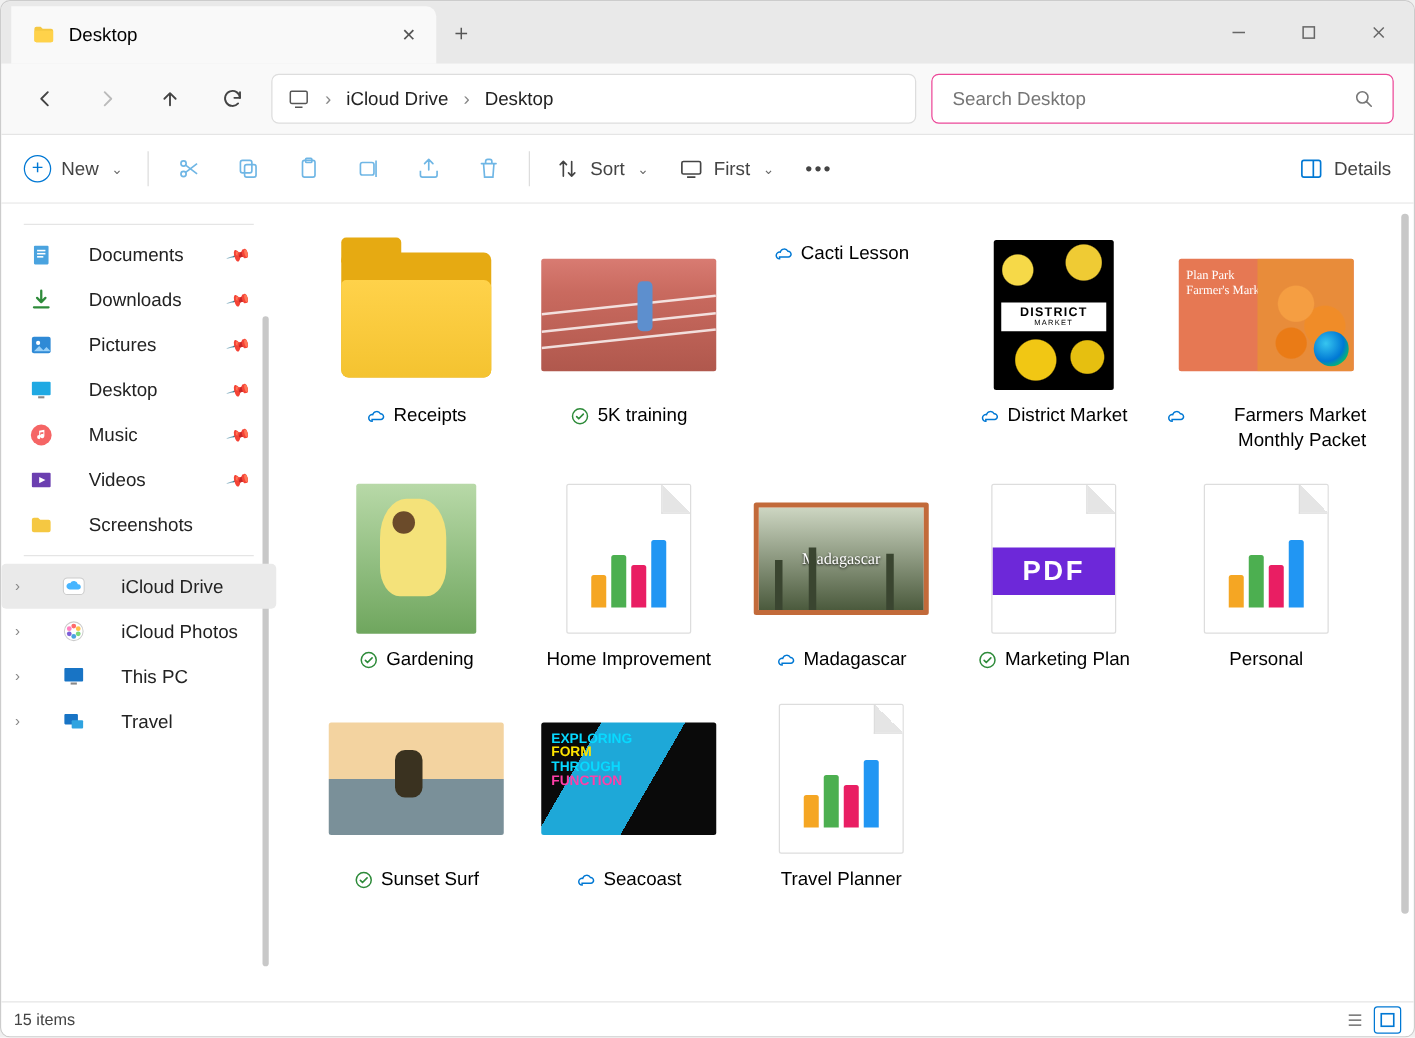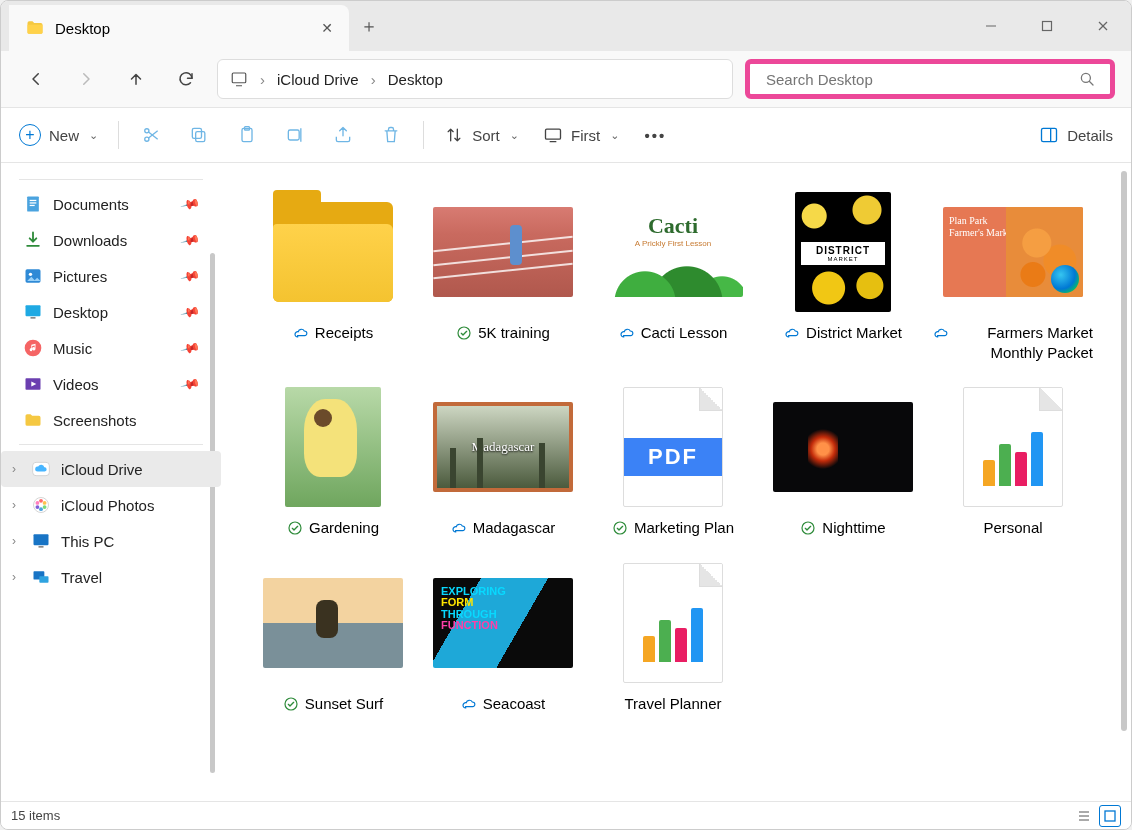--- a/index.html
+++ b/index.html
@@ -93,21 +93,21 @@
     align-items: center;
     padding: 0 12px;
     gap: 6px;
     font-size: 15px;
   }
   .addr-sep { color: #888; margin: 0 6px; }
   .addr-seg { color: #222; cursor: pointer; }
   .search-bar {
     width: 370px;
     height: 40px;
-    border: 5px solid #ec4899;
+    border: 1px solid #ec4899;
     border-radius: 6px;
     background: #fff;
     display: flex;
     align-items: center;
     padding: 0 14px;
     color: #777;
     font-size: 15px;
   }
   .search-bar input {
     flex: 1;
@@ -176,21 +176,21 @@
     top: 90px;
     width: 5px;
     height: 520px;
     background: #c8c8c8;
     border-radius: 3px;
   }
   .side-sep { height: 1px; background: #e5e5e5; margin: 6px 18px; }
   .side-item {
     display: flex;
     align-items: center;
-    gap: 10px;
+    gap: 28px;
     padding: 8px 12px 8px 22px;
     font-size: 15px;
     color: #222;
     border-radius: 4px;
     cursor: pointer;
     position: relative;
   }
   .side-item.withchev { padding-left: 6px; }
   .side-item.selected { background: #eaeaea; }
   .side-item .pin {
@@ -258,21 +258,21 @@
     width: 22px; height: 22px;
     background: linear-gradient(225deg, #fff 50%, #e5e5e5 50%);
     border-left: 1px solid #ddd;
     border-bottom: 1px solid #ddd;
   }
   .bars-mini { display: flex; align-items: flex-end; gap: 4px; height: 58px; margin-top: 20px; }
   .bars-mini .b { width: 12px; border-radius: 2px 2px 0 0; }
   .pdf-band {
     position: absolute;
     left: 0; right: 0; top: 50px;
-    background: #3b82f6;
+    background: #6d28d9;
     color: #fff;
     font-weight: 700;
     font-size: 22px;
     text-align: center;
     padding: 6px 0;
     letter-spacing: 2px;
   }
   .folder-big {
     width: 120px; height: 100px;
     position: relative;
@@ -656,27 +656,20 @@
           <div class="label">
             <svg class="status-ico status-check" viewBox="0 0 24 24">
                 <circle cx="12" cy="12" r="9" fill="none" stroke="#2e8b3a" stroke-width="1.8"></circle>
                 <path d="M8 12.5l2.5 2.5L16 9.5" fill="none" stroke="#2e8b3a" stroke-width="2" stroke-linecap="round" stroke-linejoin="round"></path>
               </svg>
             <span class="label-text">5K training</span>
           </div>
         </div>
 
         <div class="cell">
-          <div class="thumb-slot">
-              <div class="thumb" style="background:#fff">
-            <div style="position:absolute;top:6px;left:0;right:0;text-align:center;font-family:Georgia,serif;font-weight:700;color:#2e6b2e;font-size:22px">Cacti</div>
-            <div style="position:absolute;top:32px;left:0;right:0;text-align:center;color:#c77b33;font-size:8px">A Prickly First Lesson</div>
-            <div style="position:absolute;inset:0;top:42px;background:radial-gradient(circle at 30% 110%,#3fae3f 0 30px,transparent 31px),radial-gradient(circle at 60% 110%,#2e8b2e 0 35px,transparent 36px),radial-gradient(circle at 85% 110%,#46b846 0 25px,transparent 26px)"></div>
-          </div>
-            </div>
           <div class="label">
             <svg class="status-ico status-cloud" viewBox="0 0 24 24">
                 <path d="M7 18a4 4 0 1 1 .8-7.92A5 5 0 0 1 17 9a3.5 3.5 0 1 1 .5 7H7z" fill="none" stroke="#0078d4" stroke-width="1.8"></path>
               </svg>
             <span class="label-text">Cacti Lesson</span>
           </div>
         </div>
 
         <div class="cell">
           <div class="thumb-slot">
@@ -721,20 +714,35 @@
             </div>
           <div class="label">
             <svg class="status-ico status-check" viewBox="0 0 24 24">
                 <circle cx="12" cy="12" r="9" fill="none" stroke="#2e8b3a" stroke-width="1.8"></circle>
                 <path d="M8 12.5l2.5 2.5L16 9.5" fill="none" stroke="#2e8b3a" stroke-width="2" stroke-linecap="round" stroke-linejoin="round"></path>
               </svg>
             <span class="label-text">Gardening</span>
           </div>
         </div>
 
+        <div class="cell">
+          <div class="thumb-slot">
+              <div class="thumb doc">
+            <div class="bars-mini">
+                  <div class="b" style="height:26px;background:#f5a623"></div>
+                  <div class="b" style="height:42px;background:#4caf50"></div>
+                  <div class="b" style="height:34px;background:#e91e63"></div>
+                  <div class="b" style="height:54px;background:#2196f3"></div>
+                </div>
+          </div>
+            </div>
+          <div class="label center">
+              <span class="label-text">Home Improvement</span>
+            </div>
+        </div>
 
         <div class="cell">
           <div class="thumb-slot">
               <div class="thumb" style="background:linear-gradient(#cdd6c2,#4b5a3d);border:4px solid #c26a3a">
             <div style="position:absolute;inset:0;display:flex;align-items:center;justify-content:center;color:#fff;font-family:Georgia,serif;font-size:13px;text-shadow:0 1px 2px #000">Madagascar</div>
             <div style="position:absolute;left:10%;bottom:0;width:6px;height:40px;background:#3a4530"></div>
             <div style="position:absolute;left:30%;bottom:0;width:6px;height:50px;background:#3a4530"></div>
             <div style="position:absolute;right:18%;bottom:0;width:6px;height:45px;background:#3a4530"></div>
           </div>
             </div>
@@ -755,34 +763,20 @@
           <div class="label">
             <svg class="status-ico status-check" viewBox="0 0 24 24">
                 <circle cx="12" cy="12" r="9" fill="none" stroke="#2e8b3a" stroke-width="1.8"></circle>
                 <path d="M8 12.5l2.5 2.5L16 9.5" fill="none" stroke="#2e8b3a" stroke-width="2" stroke-linecap="round" stroke-linejoin="round"></path>
               </svg>
             <span class="label-text">Marketing Plan</span>
           </div>
         </div>
 
 
-        <div class="cell">
-          <div class="thumb-slot">
-              <div class="thumb" style="background:#08080a">
-            <div style="position:absolute;left:25%;top:30%;width:30px;height:40px;background:radial-gradient(circle,#ff9148 0 6px,#c22b0a 12px,transparent 20px)"></div>
-          </div>
-            </div>
-          <div class="label">
-            <svg class="status-ico status-check" viewBox="0 0 24 24">
-                <circle cx="12" cy="12" r="9" fill="none" stroke="#2e8b3a" stroke-width="1.8"></circle>
-                <path d="M8 12.5l2.5 2.5L16 9.5" fill="none" stroke="#2e8b3a" stroke-width="2" stroke-linecap="round" stroke-linejoin="round"></path>
-              </svg>
-            <span class="label-text">Nighttime</span>
-          </div>
-        </div>
 
         <div class="cell">
           <div class="thumb-slot">
               <div class="thumb doc">
             <div class="bars-mini">
                   <div class="b" style="height:26px;background:#f5a623"></div>
                   <div class="b" style="height:42px;background:#4caf50"></div>
                   <div class="b" style="height:34px;background:#e91e63"></div>
                   <div class="b" style="height:54px;background:#2196f3"></div>
                 </div>

